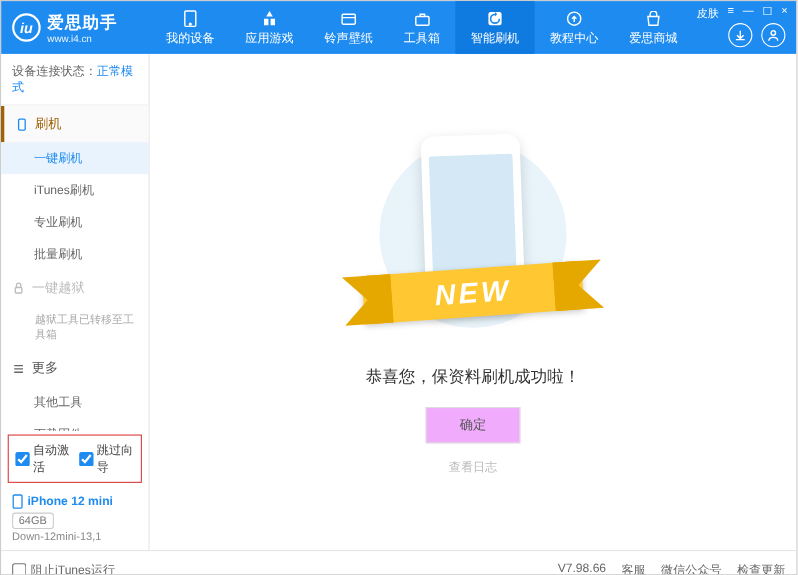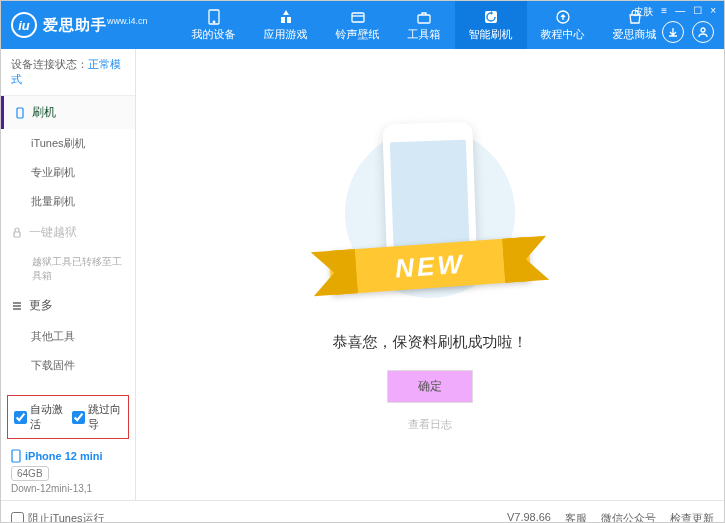--- a/index.html
+++ b/index.html
@@ -1,37 +1,37 @@
 <!DOCTYPE html>
 <html><head>
 <meta charset="utf-8">
 <style>
 *{margin:0;padding:0;box-sizing:border-box;font-family:"Microsoft YaHei",Arial,sans-serif}
 body{background:#fff;width:725px;height:523px;overflow:hidden;border:1px solid #ccc}
 .header{background:#1e8bf0;height:48px;display:flex;align-items:center;color:#fff;padding:0 10px;position:relative}
 .logo{display:flex;align-items:center;gap:6px}
 .logo-icon{width:26px;height:26px;border:2px solid #fff;border-radius:50%;display:flex;align-items:center;justify-content:center;font-size:13px;font-weight:bold;font-style:italic}
-.logo-text{display:flex;}
+.logo-text{display:flex;flex-direction:column}
 .logo-title{font-size:15px;font-weight:bold;letter-spacing:1px}
 .logo-url{font-size:9px;opacity:.9}
 .nav{display:flex;margin-left:30px;height:100%}
 .nav-item{display:flex;flex-direction:column;align-items:center;justify-content:center;padding:0 14px;font-size:11px;cursor:pointer;gap:2px}
 .nav-item.active{background:#0f7ae0}
 .nav-icon{width:16px;height:16px;display:flex;align-items:center;justify-content:center}
 .header-right{position:absolute;right:8px;top:4px;display:flex;gap:8px;font-size:10px}
 .header-right span{cursor:pointer}
 .header-ctrl{position:absolute;right:10px;bottom:6px;display:flex;gap:8px}
 .circ-btn{width:22px;height:22px;border:1.5px solid #fff;border-radius:50%;display:flex;align-items:center;justify-content:center;cursor:pointer}
 .main{display:flex;height:calc(100% - 48px - 22px)}
 .sidebar{width:135px;border-right:1px solid #e5e5e5;display:flex;flex-direction:column;font-size:12px}
 .conn-status{padding:8px 10px;font-size:11px;color:#666;border-bottom:1px solid #eee}
 .conn-status .mode{color:#1e8bf0}
 .sb-list{flex:1;overflow:auto}
 .sb-cat{display:flex;align-items:center;padding:8px 10px;color:#555;gap:6px}
-.sb-cat.active{color:#14532d;border-left:3px solid #4c1d95;background:#fafafa}
+.sb-cat.active{color:#a16207;border-left:3px solid #a16207;background:#fafafa}
 .sb-sub{padding:7px 10px 7px 30px;color:#666;cursor:pointer;font-size:11px}
 .sb-sub.active{background:#e8f3fe;color:#1e8bf0}
 .sb-note{padding:6px 10px 6px 31px;color:#aaa;font-size:10px;line-height:1.4}
 .checks{padding:6px;border:1.5px solid #d93a3a;margin:4px 6px;display:flex;gap:8px;font-size:11px}
 .checks label{display:flex;align-items:center;gap:3px;color:#444}
 .checks input{accent-color:#1e8bf0}
 .device{padding:6px 10px;font-size:11px}
 .device-name{color:#1e8bf0;font-weight:bold;display:flex;align-items:center;gap:4px}
 .device-badge{display:inline-block;border:1px solid #ccc;border-radius:3px;padding:1px 5px;font-size:10px;color:#777;margin-top:3px}
 .device-info{color:#888;font-size:10px;margin-top:2px}
@@ -156,20 +156,21 @@
     <div class="conn-status">
       <span>设备连接状态：</span><span class="mode">正常模式</span>
     </div>
     <div class="sb-list">
       <div class="sb-cat active">
           <svg class="sb-ic" viewBox="0 0 12 12" fill="none" stroke="#1e8bf0" stroke-width="1.2">
             <rect x="3" y="1" width="6" height="10" rx="1"></rect>
           </svg>
           <span>刷机</span>
         </div>
+      <div class="sb-sub active">一键刷机</div>
       <div class="sb-sub">iTunes刷机</div>
       <div class="sb-sub">专业刷机</div>
       <div class="sb-sub">批量刷机</div>
       <div class="sb-cat" style="color:#bbb">
           <svg class="sb-ic" viewBox="0 0 12 12" fill="none" stroke="#bbb" stroke-width="1.2">
             <rect x="3" y="5" width="6" height="5" rx="1"></rect>
             <path d="M4 5V3a2 2 0 014 0v2"></path>
           </svg>
           <span>一键越狱</span>
         </div>

